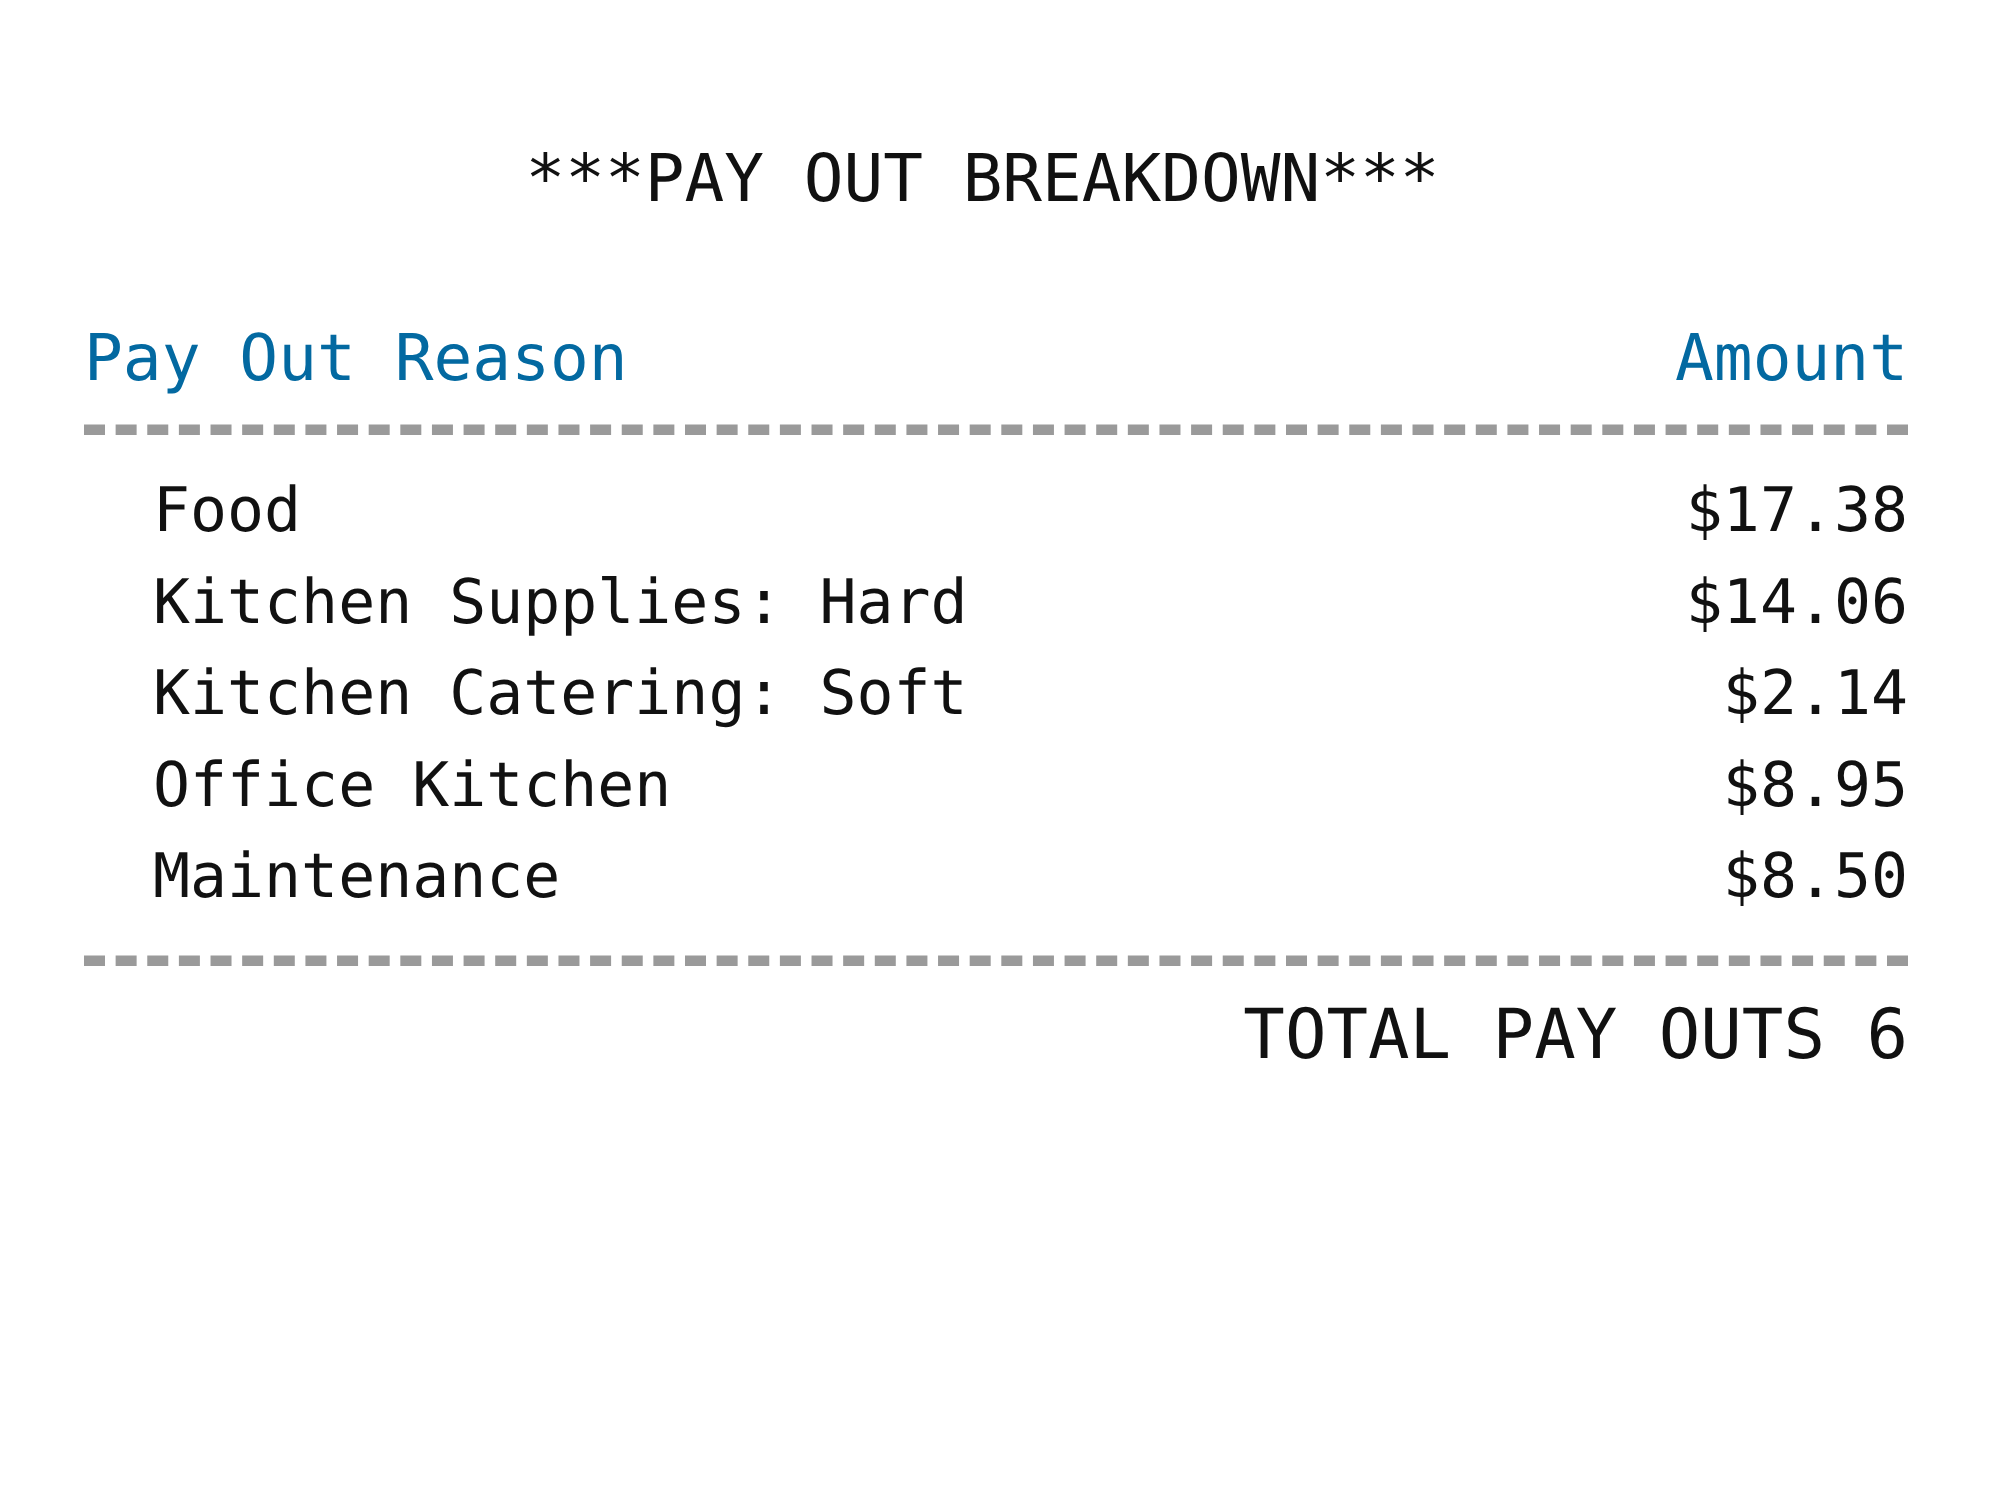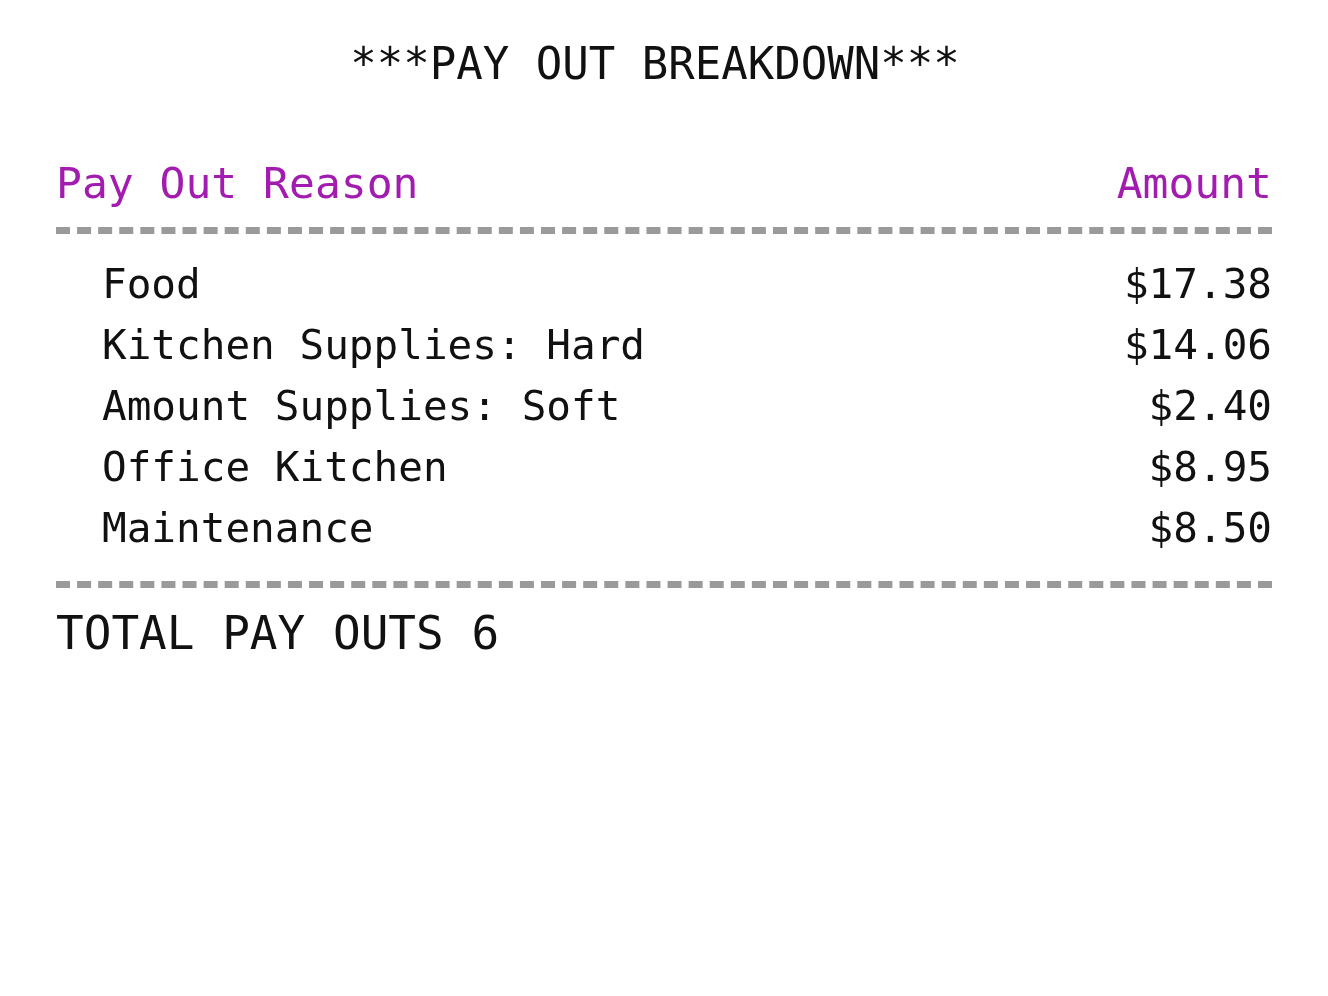--- a/index.html
+++ b/index.html
@@ -12,42 +12,42 @@
     background: #ffffff;
     font-family: "DejaVu Sans Mono", monospace;
     color: #111111;
     overflow: hidden;
   }
   .receipt {
     position: relative;
     width: 1328px;
     height: 996px;
     box-sizing: border-box;
-    padding: 40px 56px 0 56px;
+    padding: 96px 56px 0 56px;
   }
   .title {
     text-align: center;
     font-size: 44px;
     line-height: 1.1;
     letter-spacing: 0px;
     font-weight: 400;
     margin: 0 0 0 0;
     padding-right: 18px;
     color: #111111;
   }
   .spacer-title {
     height: 74px;
   }
   .head-row {
     display: flex;
     justify-content: space-between;
     align-items: baseline;
     font-size: 43px;
     line-height: 1.0;
-    color: #a21caf;
+    color: #0369a1;
   }
   .head-left {
     white-space: pre;
   }
   .head-right {
     white-space: pre;
   }
   .divider {
     height: 0;
     border-top: 7px dashed #9a9a9a;
@@ -67,21 +67,21 @@
     margin-left: 46px;
   }
   .item-label {
     white-space: pre;
   }
   .item-amount {
     white-space: pre;
   }
   .total-row {
     display: flex;
-    justify-content: flex-start;
+    justify-content: flex-end;
     align-items: baseline;
     font-size: 46px;
     line-height: 1.1;
     color: #111111;
     white-space: pre;
     margin-top: 14px;
   }
   .total-label {
     white-space: pre;
   }
@@ -108,22 +108,22 @@
   <div class="items">
     <div class="item-row">
       <div class="item-label">Food</div>
       <div class="item-amount">$17.38</div>
     </div>
     <div class="item-row">
       <div class="item-label">Kitchen Supplies: Hard</div>
       <div class="item-amount">$14.06</div>
     </div>
     <div class="item-row">
-      <div class="item-label">Amount Supplies: Soft</div>
-      <div class="item-amount">$2.40</div>
+      <div class="item-label">Kitchen Catering: Soft</div>
+      <div class="item-amount">$2.14</div>
     </div>
     <div class="item-row">
       <div class="item-label">Office Kitchen</div>
       <div class="item-amount">$8.95</div>
     </div>
     <div class="item-row">
       <div class="item-label">Maintenance</div>
       <div class="item-amount">$8.50</div>
     </div>
   </div>

